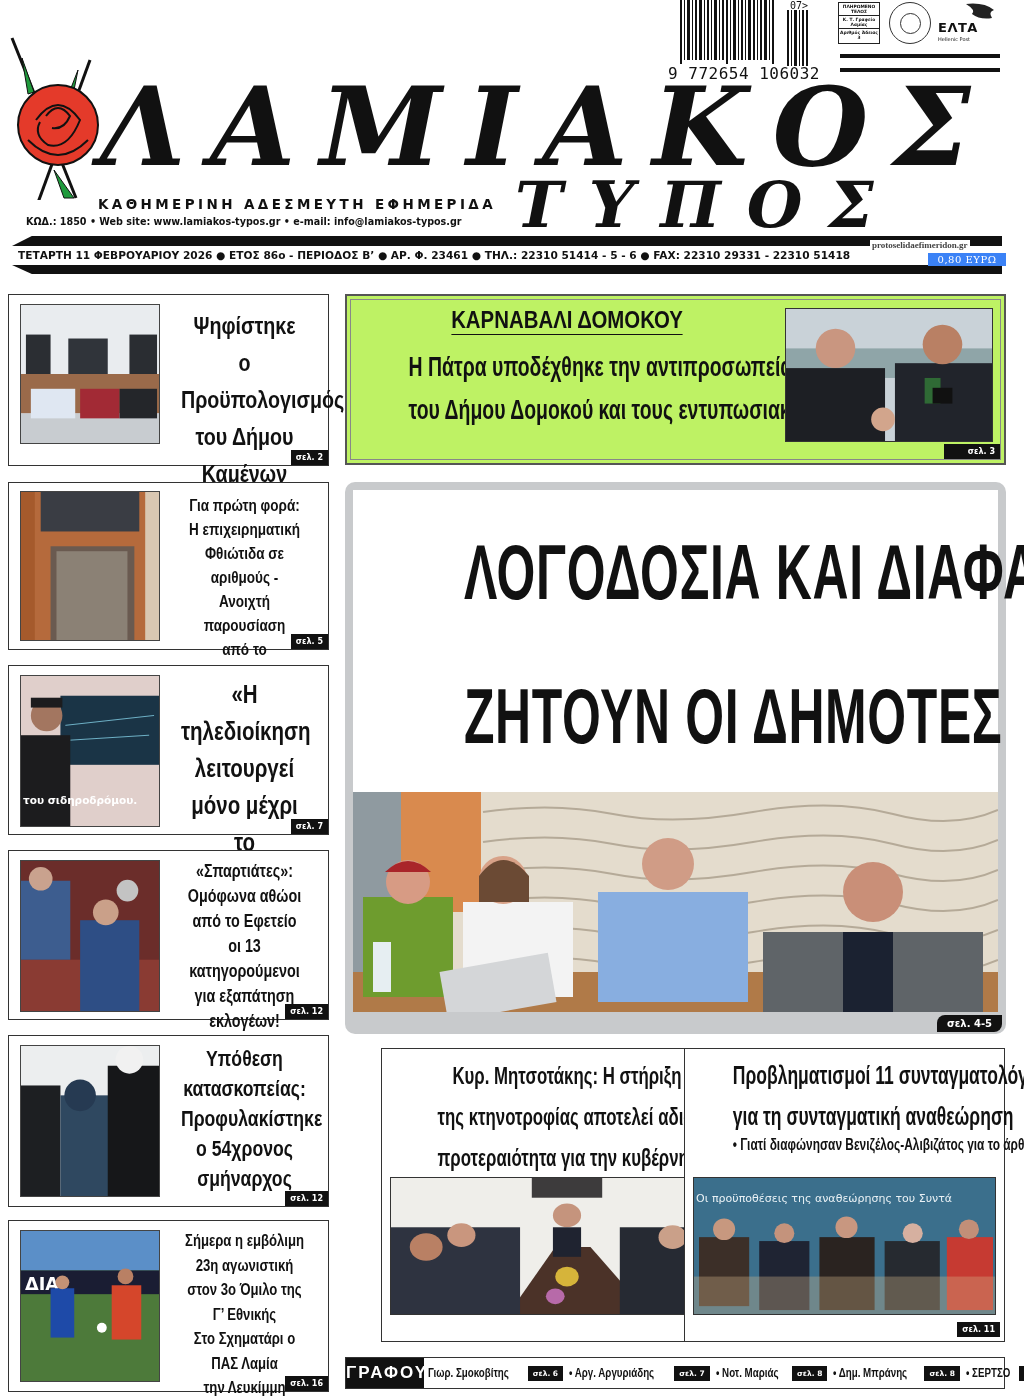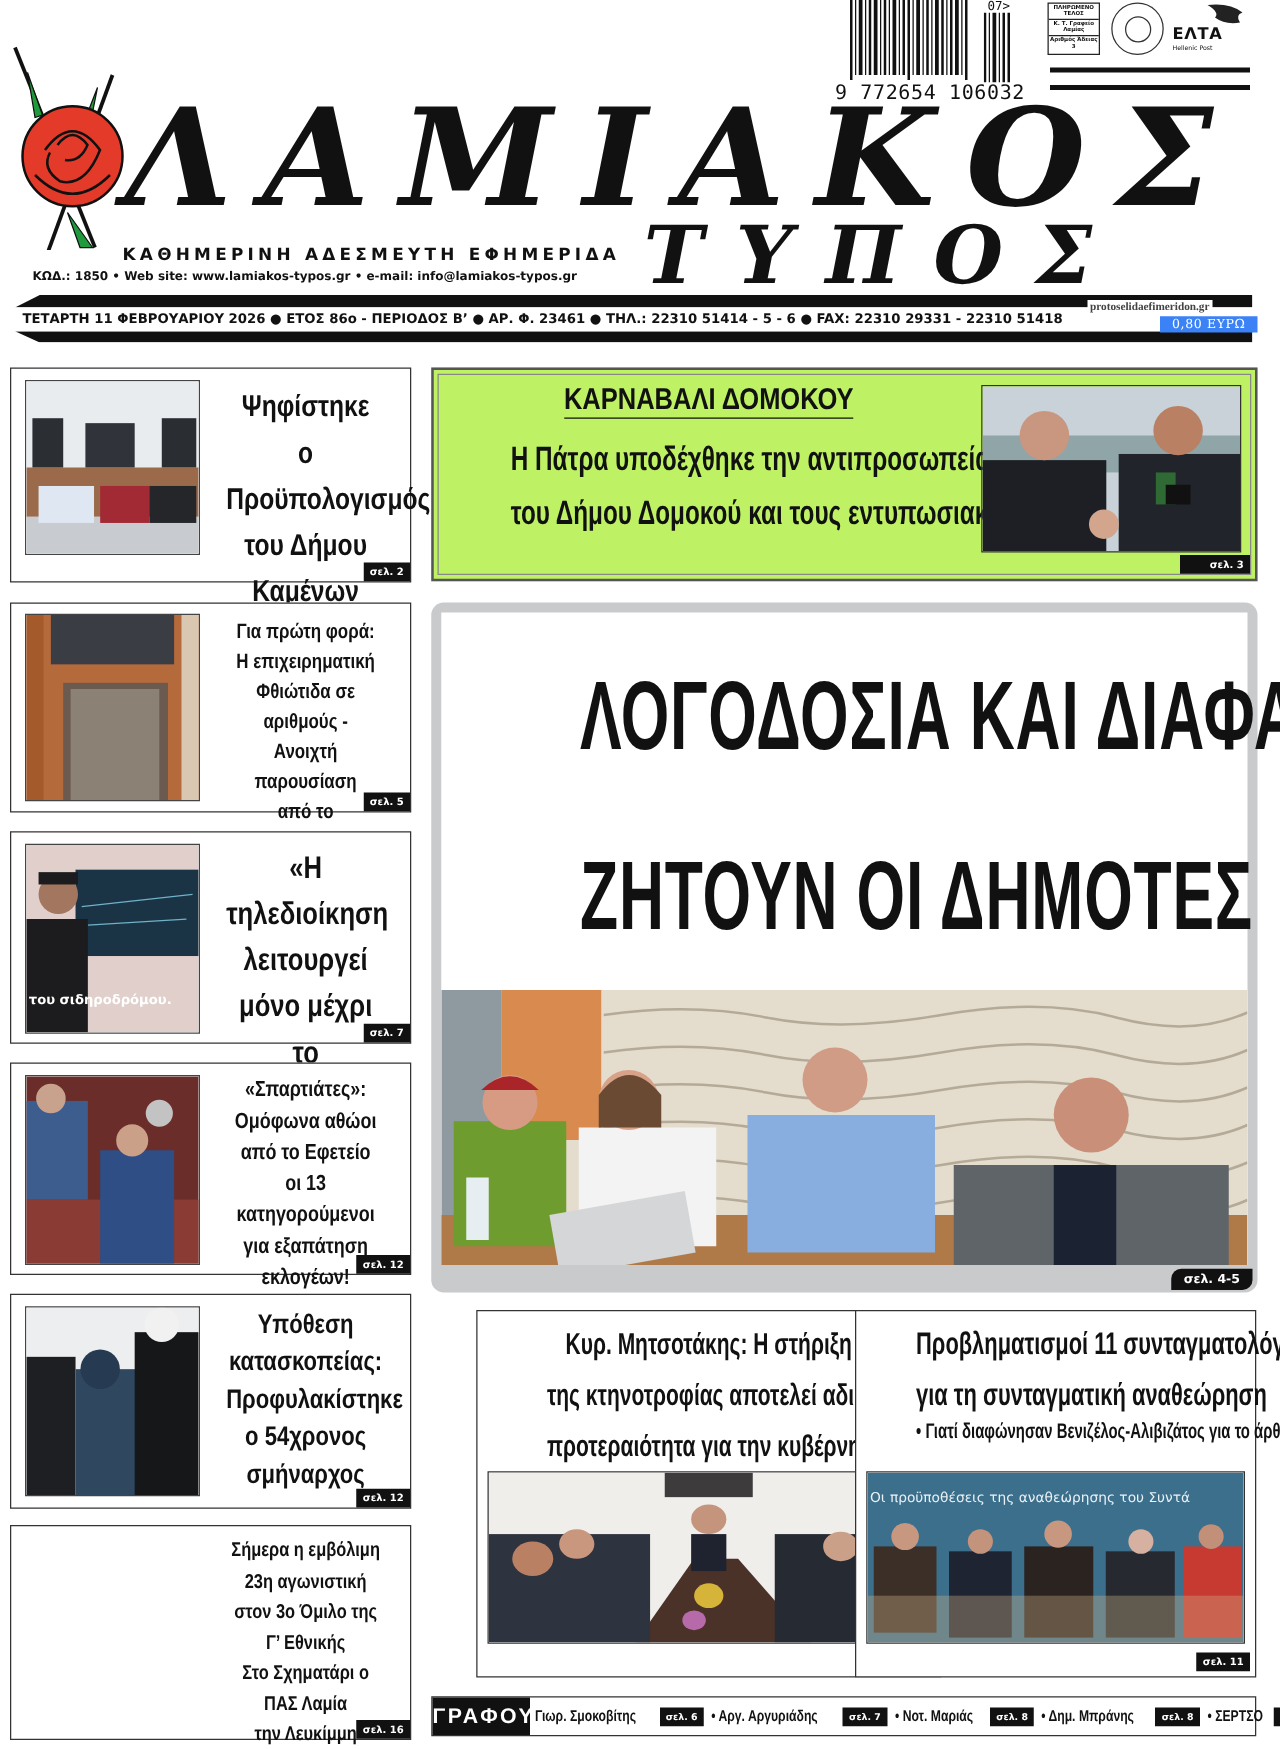--- a/index.html
+++ b/index.html
@@ -338,20 +338,33 @@
     <div>Υπόθεση</div>
       <div>κατασκοπείας:</div>
     <div>Προφυλακίστηκε</div>
       <div>ο 54χρονος</div>
     <div>σμήναρχος</div>
   </div>
   <div class="page-tag">σελ. 12</div>
 </div>
 
 <div class="sbox" style="top:1220px;height:172px;">
+  <div class="photo" style="height:152px;">
+    <svg class="ph" viewBox="0 0 140 152" preserveAspectRatio="none">
+      <rect width="140" height="152" fill="#4d7a3a"></rect>
+        <rect width="140" height="40" fill="#5b8fc8"></rect>
+      <rect y="40" width="140" height="24" fill="#1a1d33"></rect>
+      <text x="4" y="60" font-size="18" font-weight="bold" fill="#fff" font-family="DejaVu Sans">ΔΙΑ</text>
+      <rect x="30" y="58" width="24" height="50" fill="#1e4aa8"></rect>
+        <circle cx="42" cy="52" r="7" fill="#c59275"></circle>
+      <rect x="92" y="55" width="30" height="55" fill="#d5462b"></rect>
+        <circle cx="106" cy="46" r="8" fill="#b98064"></circle>
+      <circle cx="82" cy="98" r="5" fill="#fff"></circle>
+    </svg>
+  </div>
   <div class="headline" style="top:8px;font-size:16px;line-height:24.5px;">
     <div>Σήμερα η εμβόλιμη</div>
       <div>23η αγωνιστική</div>
     <div>στον 3ο Όμιλο της Γ’ Εθνικής</div>
       <div>Στο Σχηματάρι ο ΠΑΣ Λαμία</div>
     <div>την Λευκίμμη υποδέχεται</div>
   </div>
   <div class="page-tag">σελ. 16</div>
 </div>
 

